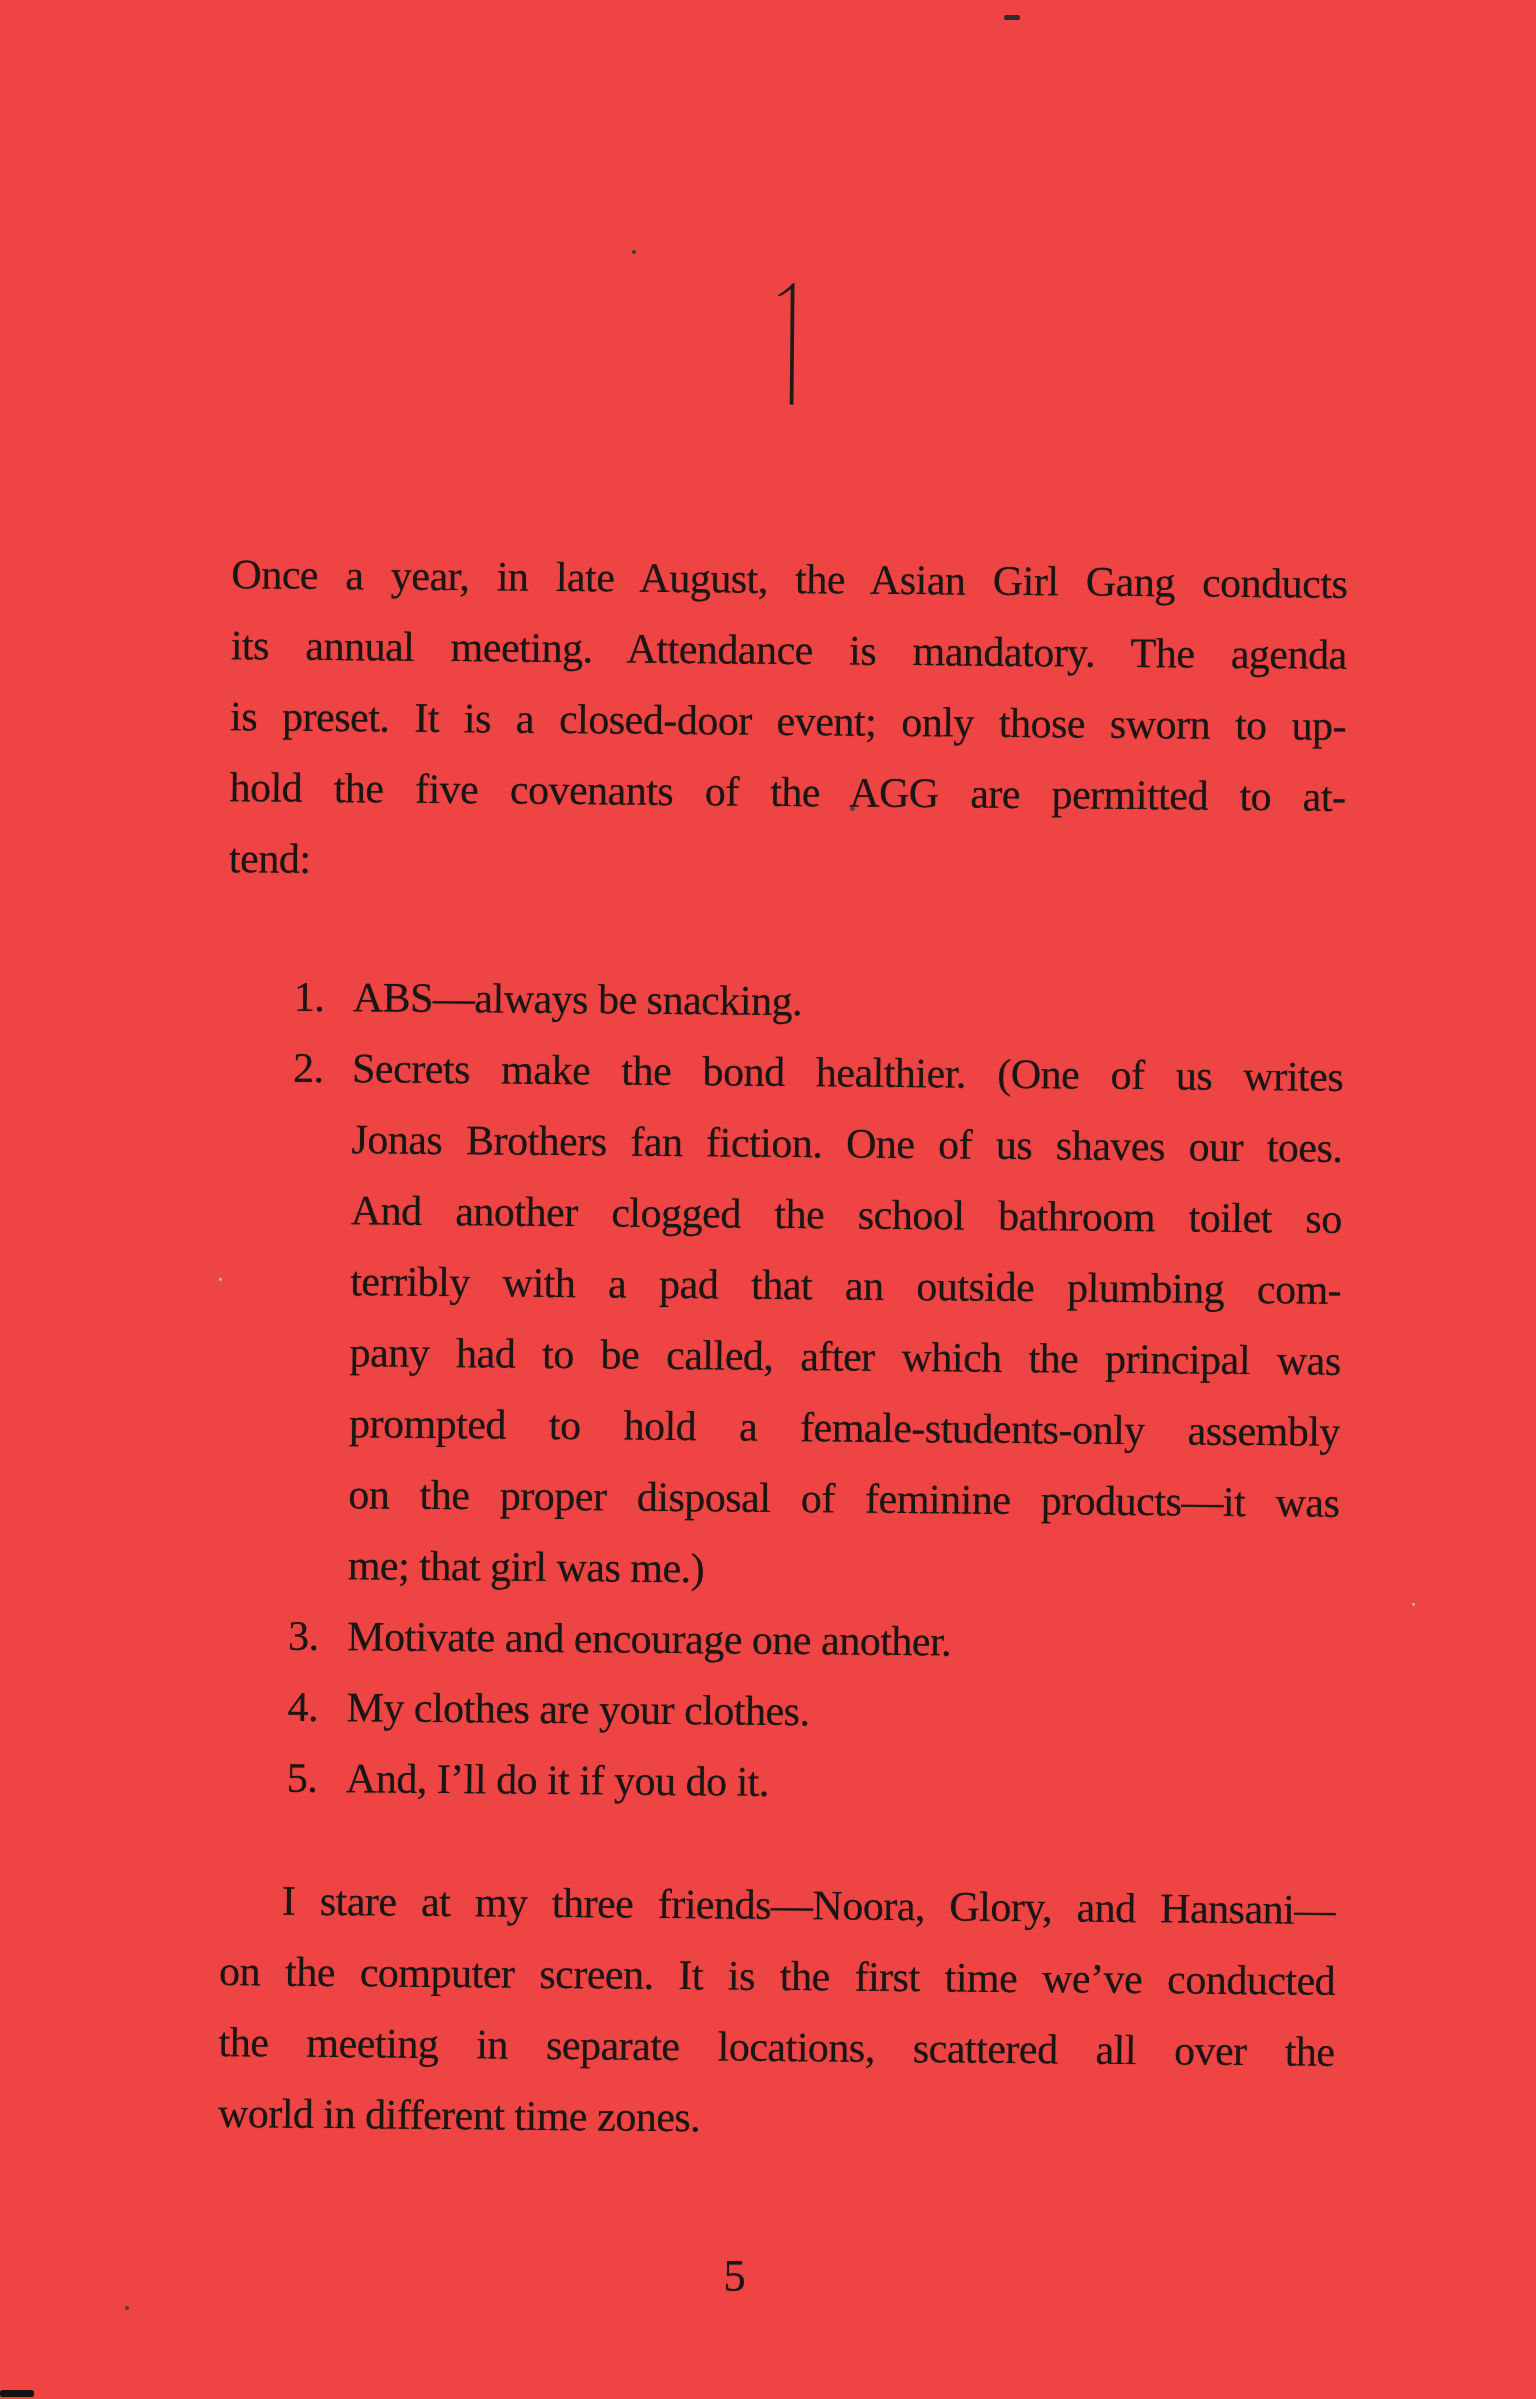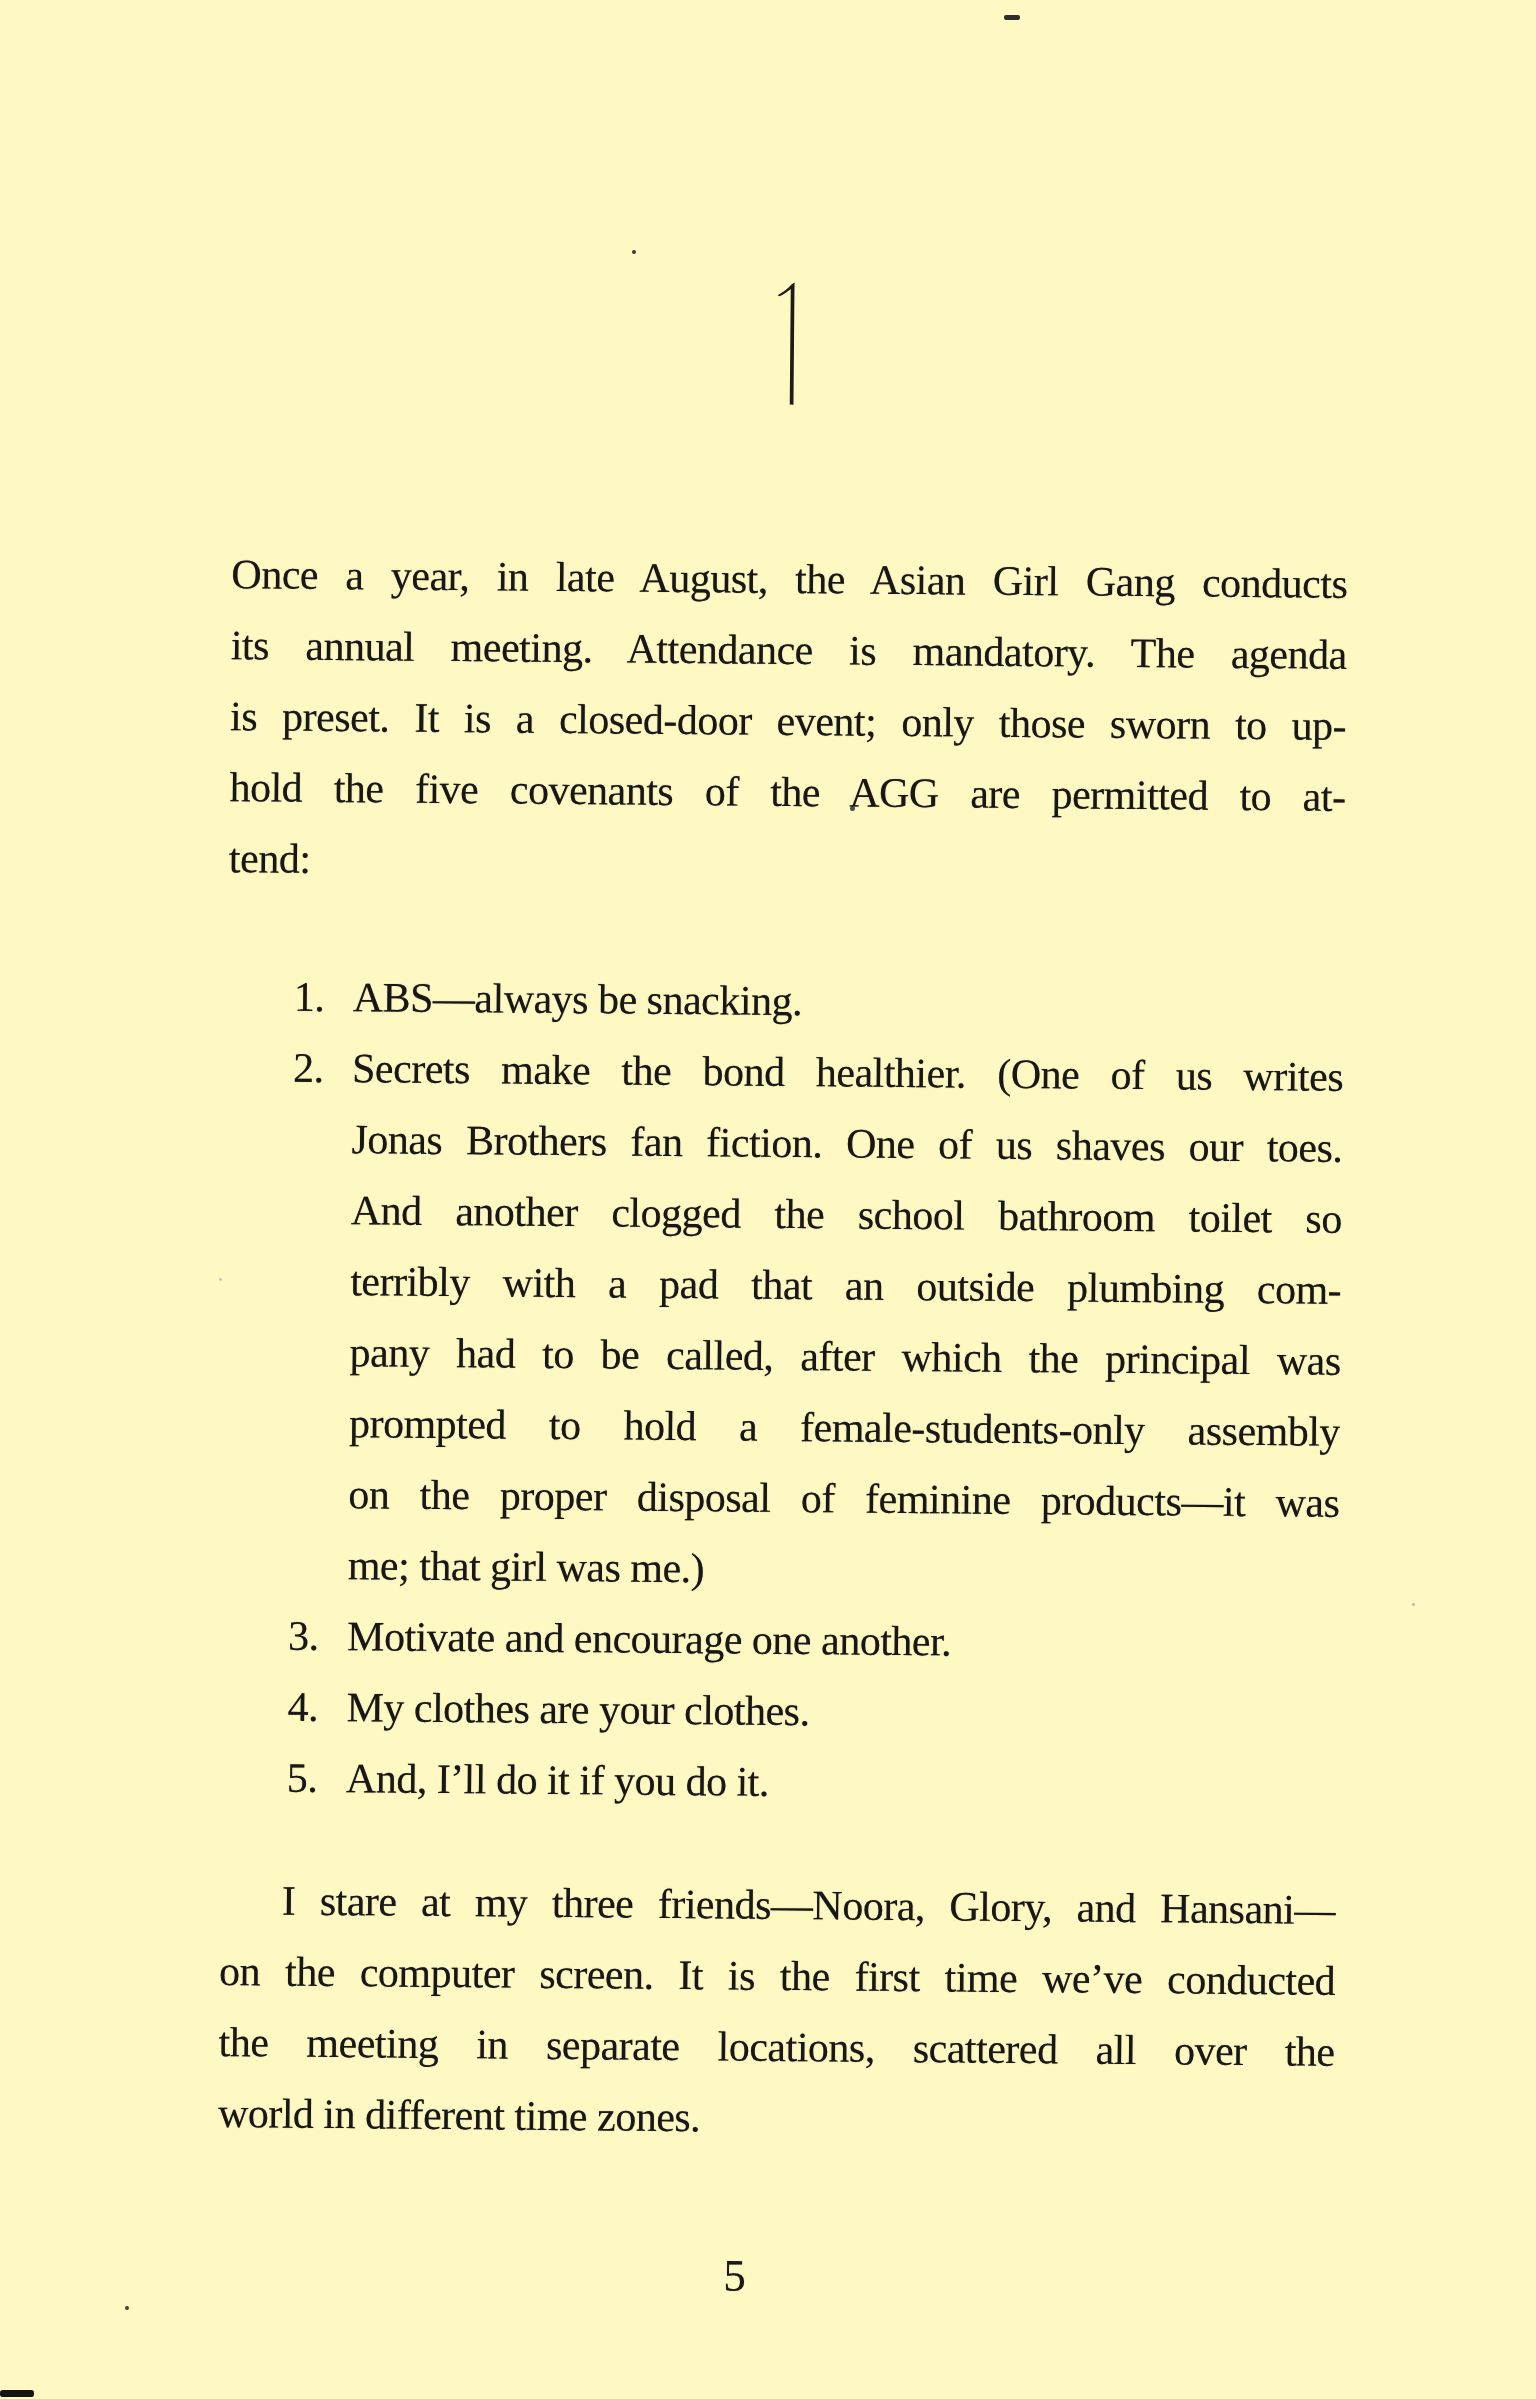--- a/index.html
+++ b/index.html
@@ -4,21 +4,21 @@
 <style>
   html,body{margin:0;padding:0;}
   body{
     width:1537px;height:2399px;
     background:#e9e9e9;
     font-family:"Liberation Serif", serif;
   }
   .page{
     position:relative;
     width:1537px;height:2399px;
-    background:#fef9c3;
+    background:#ef4444;
     overflow:hidden;
     color:#181715;
   }
   
   .content{
     position:absolute;
     left:226px;top:0;
     width:1116px;height:2399px;
     transform:rotate(0.5deg);
     transform-origin:50% 50%;

